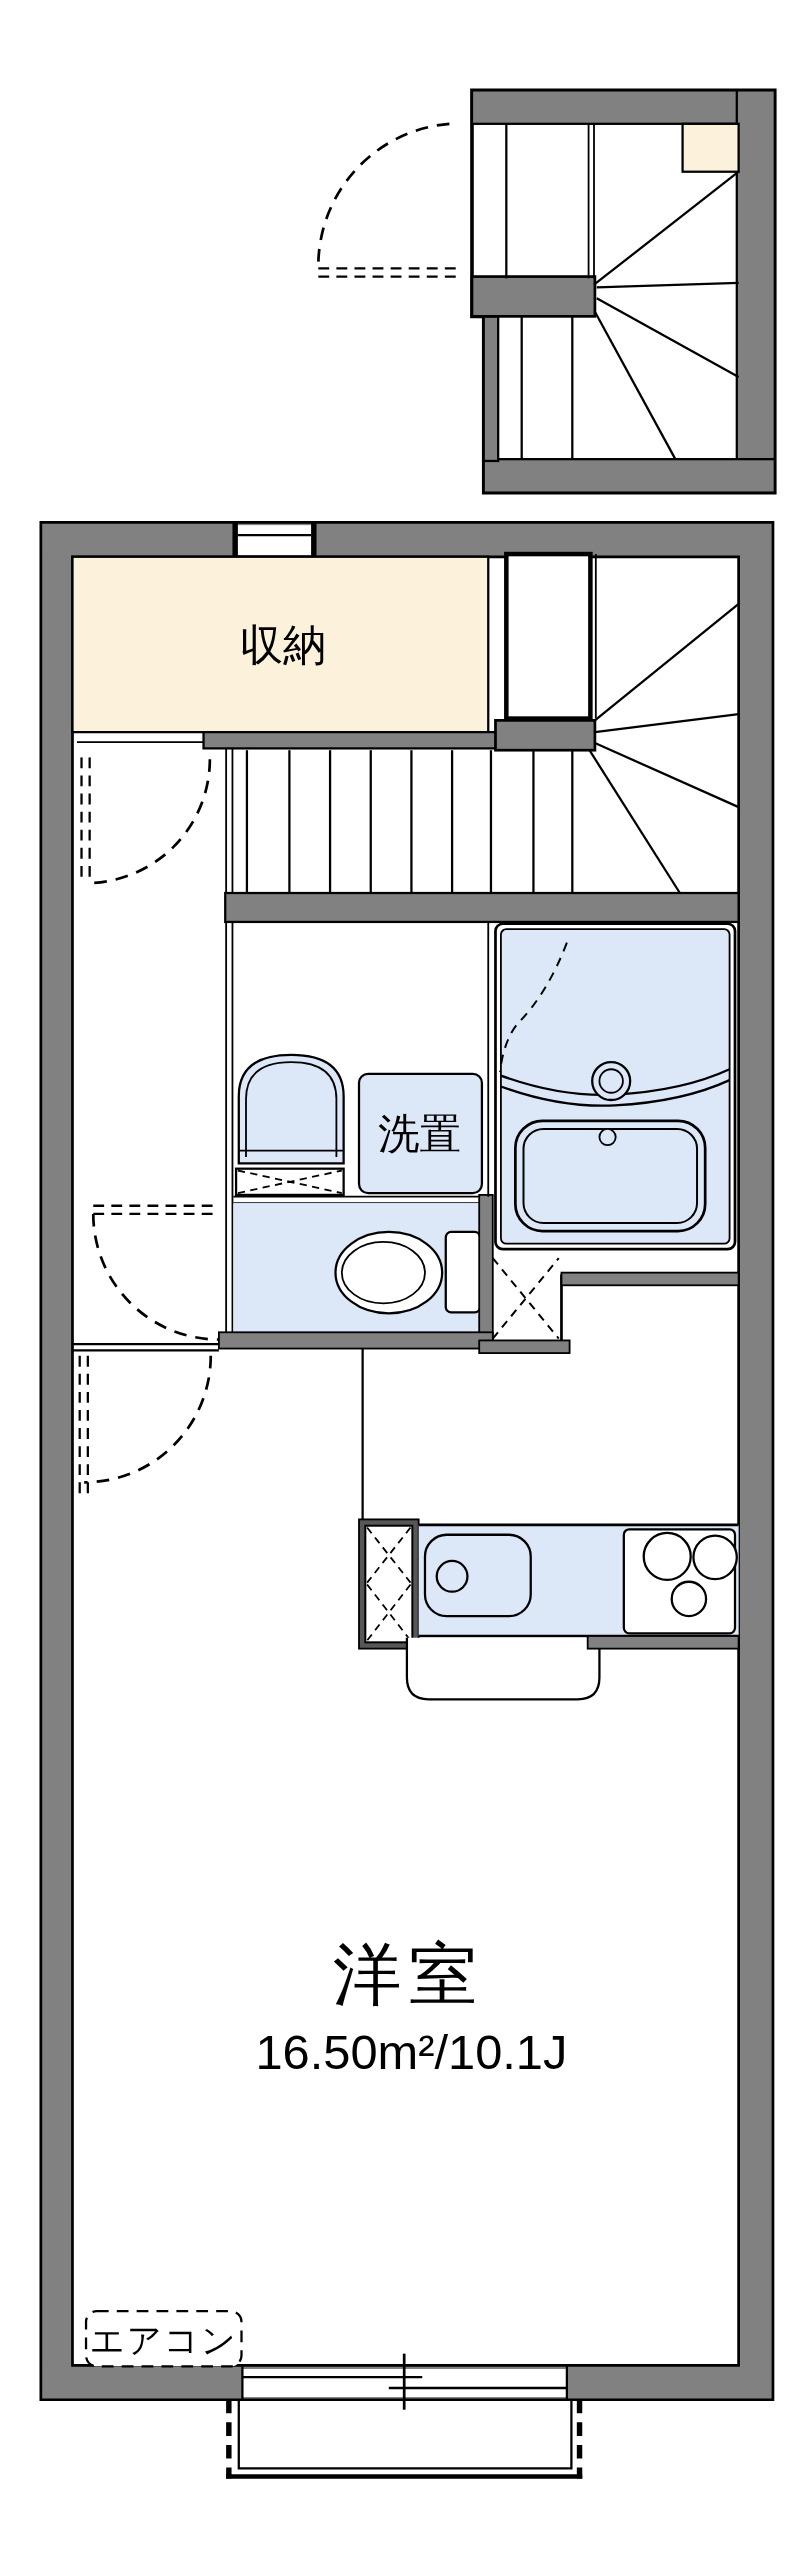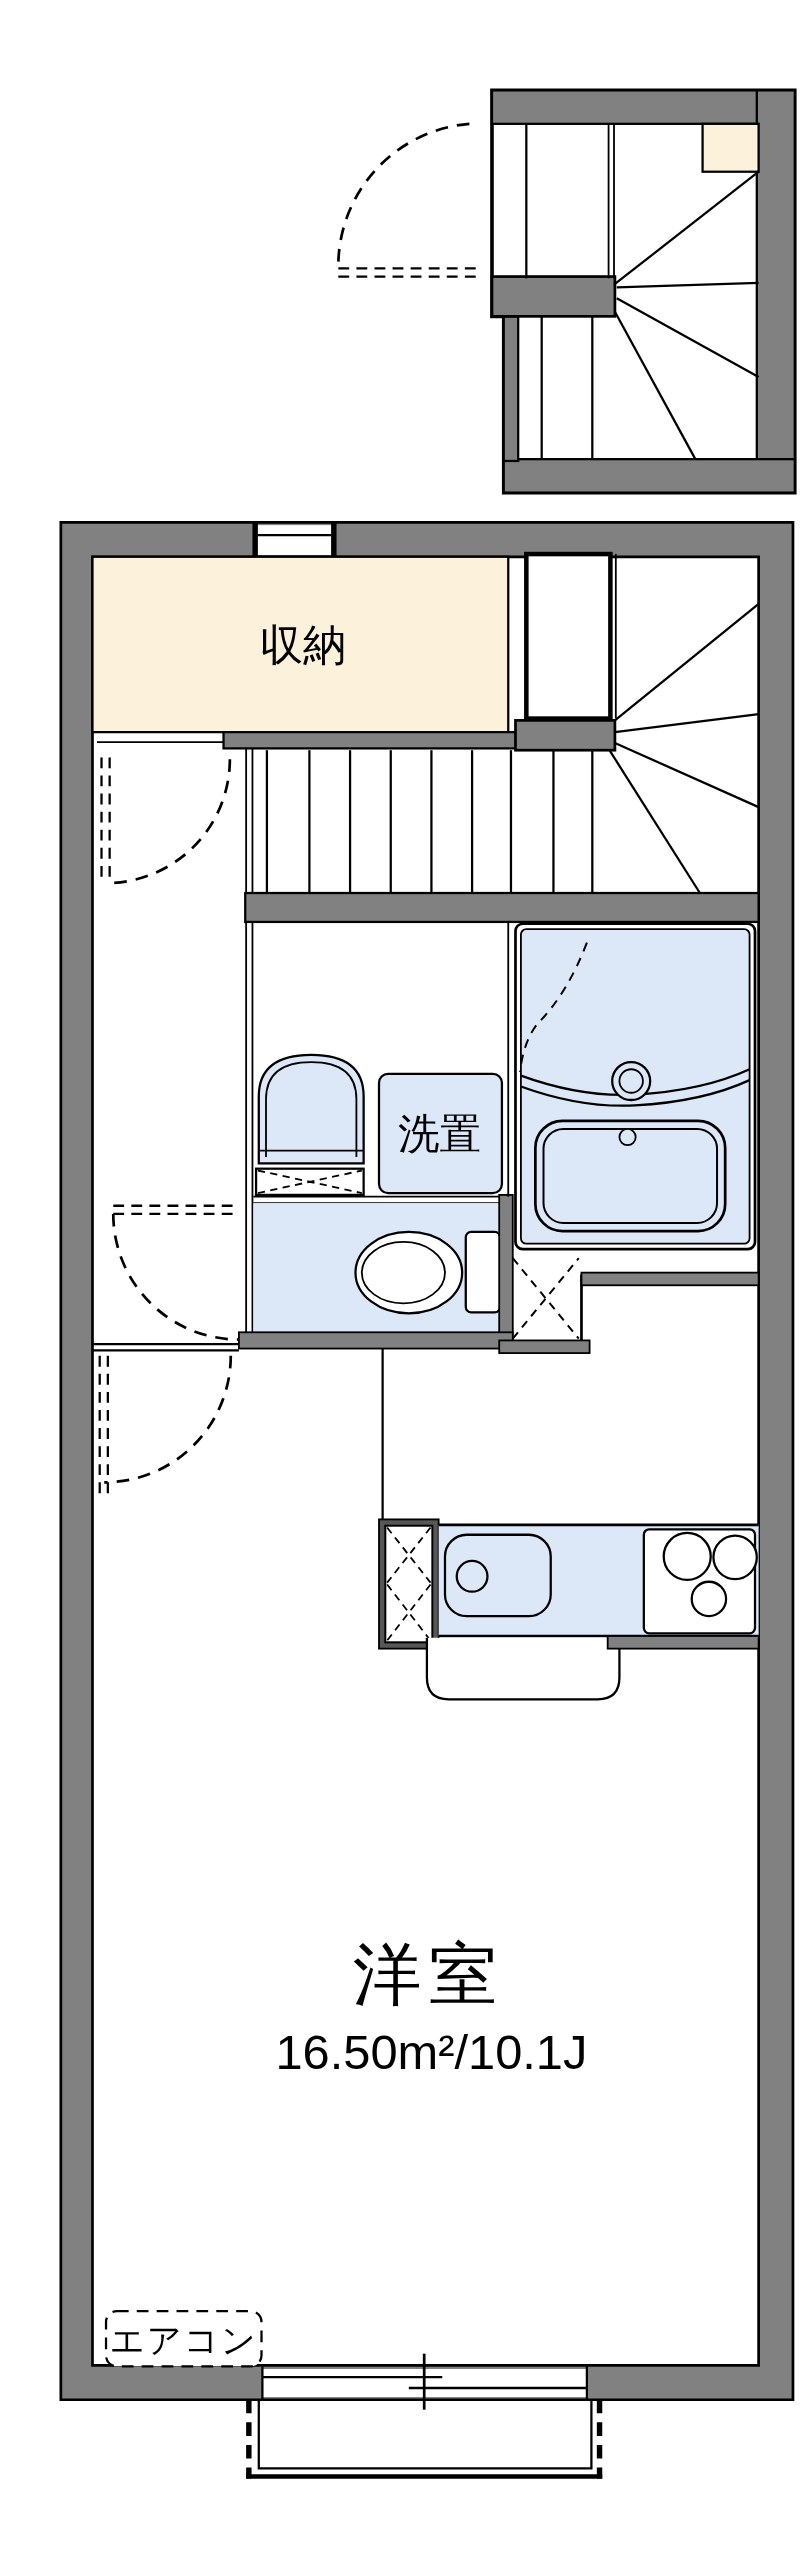--- a/index.html
+++ b/index.html
@@ -1,16 +1,16 @@
 <!DOCTYPE html>
 <html style="font-size:14.5px"><head>
 <meta charset="utf-8">
 <style>
   html,body{margin:0;padding:0;background:#ffffff;}
-  .plan-wrap{width:708px;height:2576px;position:relative;background:#fff;margin-left:20px;}
+  .plan-wrap{width:708px;height:2576px;position:relative;background:#fff;}
   svg{display:block;font-family:"Liberation Sans","DejaVu Sans",sans-serif;}
   text{fill:#000;}
   .t-storage{font-size:48px;}
   .t-laundry{font-size:46px;}
   .t-room{font-size:76px;letter-spacing:8px;}
   .t-size{font-size:54px;}
   .t-aircon{font-size:38px;letter-spacing:2px;}
 </style>
 </head>
 <body>

